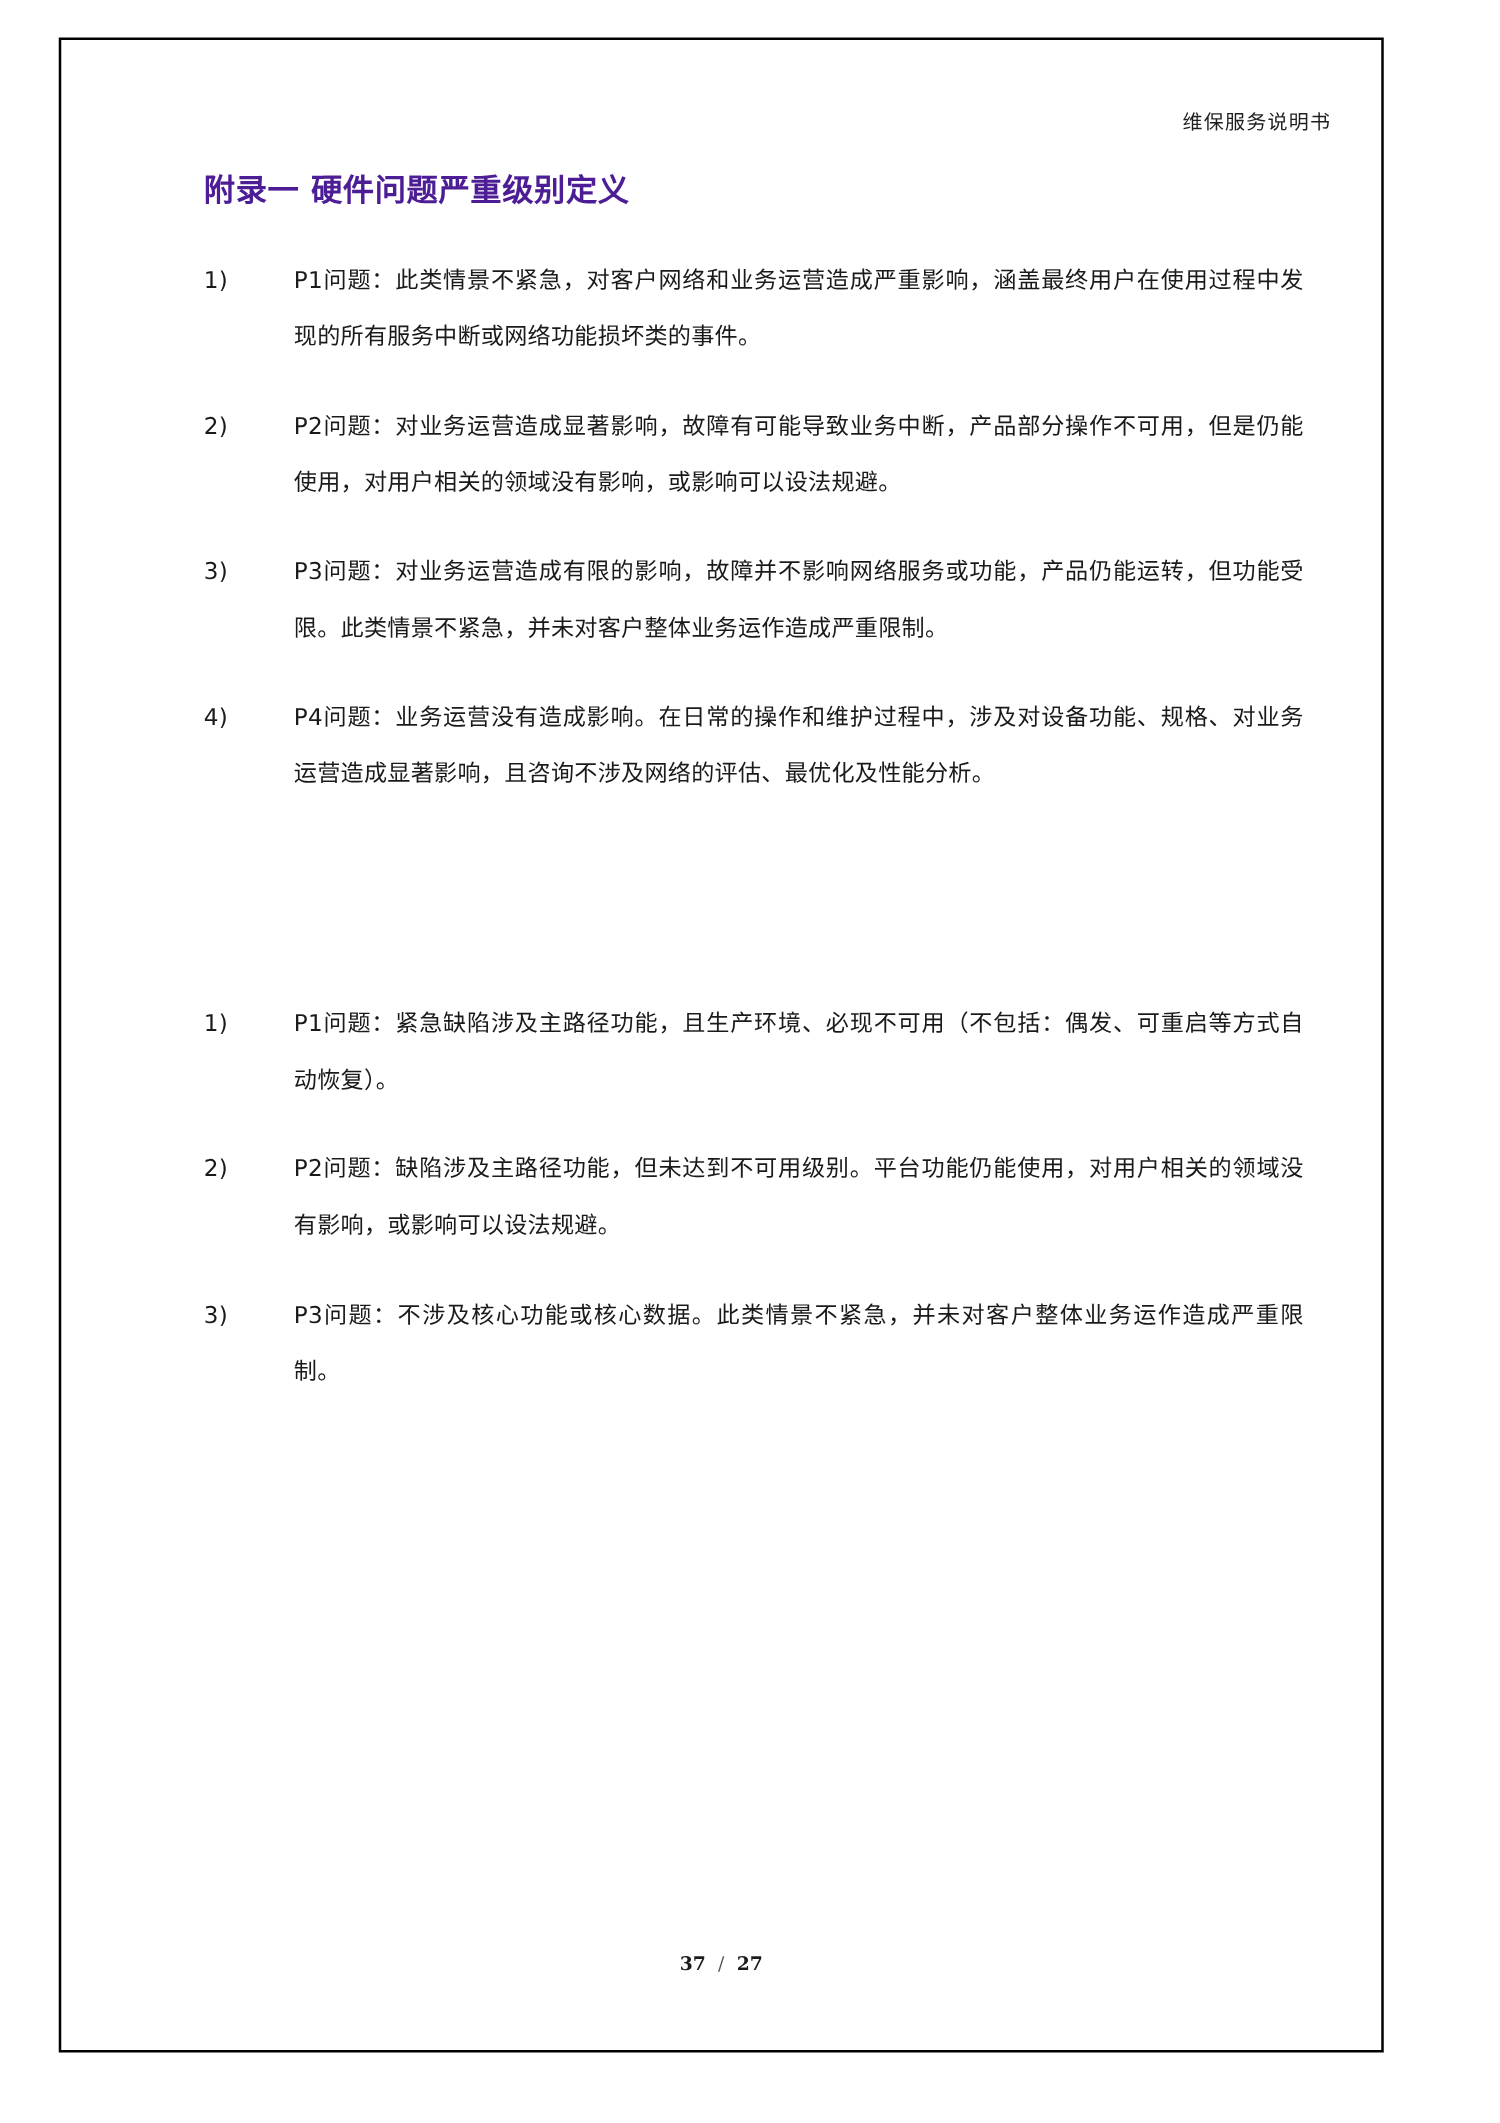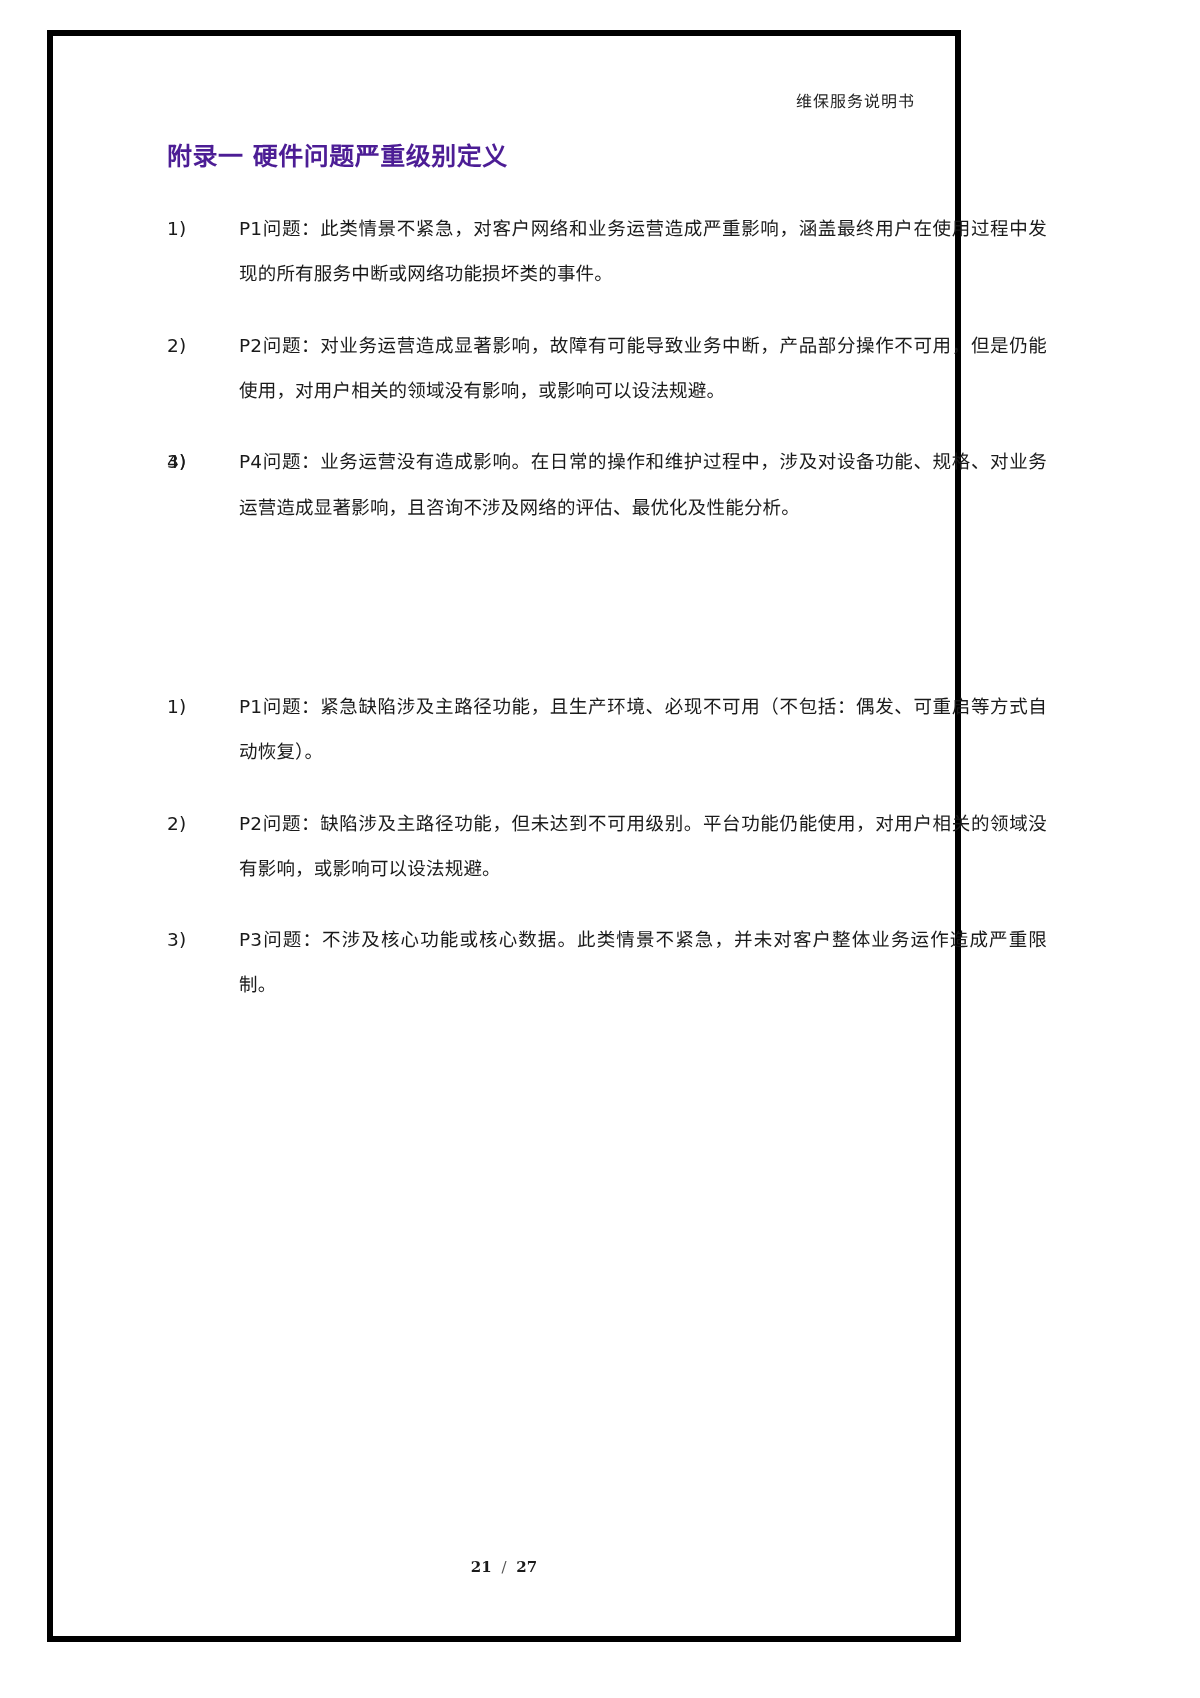--- a/index.html
+++ b/index.html
@@ -11,23 +11,23 @@
     width: 1200px;
     height: 1698px;
     font-family: "DejaVu Sans", "Liberation Sans", sans-serif;
     color: #1a1a1a;
     overflow: hidden;
   }
   .page {
     position: absolute;
     left: 47px;
     top: 30px;
-    width: 914px;
+    width: 1060px;
     height: 1612px;
-    border: 6px solid #000000;
+    border: 2px solid #000000;
     background: #ffffff;
     box-sizing: border-box;
   }
   .header {
     position: absolute;
     right: 40px;
     top: 52px;
     font-family: "DejaVu Serif", "Liberation Serif", serif;
     font-size: 16px;
     letter-spacing: 1px;
@@ -104,20 +104,21 @@
         <li>
           <span class="marker">1)</span>
           <span class="text">P1问题：此类情景不紧急，对客户网络和业务运营造成严重影响，涵盖最终用户在使用过程中发现的所有服务中断或网络功能损坏类的事件。</span>
         </li>
         <li>
           <span class="marker">2)</span>
           <span class="text">P2问题：对业务运营造成显著影响，故障有可能导致业务中断，产品部分操作不可用，但是仍能使用，对用户相关的领域没有影响，或影响可以设法规避。</span>
         </li>
         <li>
           <span class="marker">3)</span>
+          <span class="text">P3问题：对业务运营造成有限的影响，故障并不影响网络服务或功能，产品仍能运转，但功能受限。此类情景不紧急，并未对客户整体业务运作造成严重限制。</span>
         </li>
         <li>
           <span class="marker">4)</span>
           <span class="text">P4问题：业务运营没有造成影响。在日常的操作和维护过程中，涉及对设备功能、规格、对业务运营造成显著影响，且咨询不涉及网络的评估、最优化及性能分析。</span>
         </li>
       </ol>
     </section>
 
     <div class="spacer"></div>
 
@@ -134,18 +135,18 @@
         <li>
           <span class="marker">3)</span>
           <span class="text">P3问题：不涉及核心功能或核心数据。此类情景不紧急，并未对客户整体业务运作造成严重限制。</span>
         </li>
       </ol>
     </section>
 
   </div>
 
   <div class="footer">
-    <span class="cur">21</span>
+    <span class="cur">37</span>
     <span class="sep">/</span>
     <span class="tot">27</span>
   </div>
 
 </div>
 
 </body></html>

